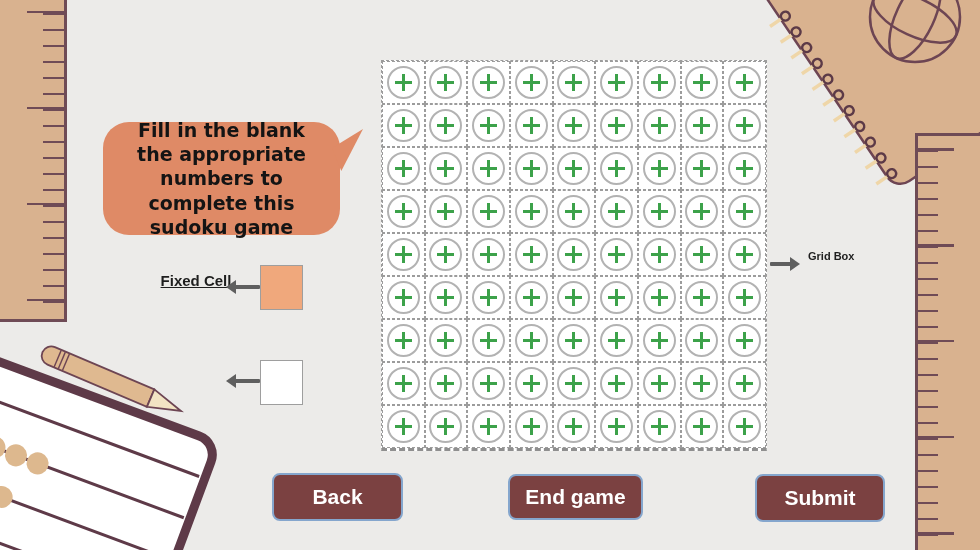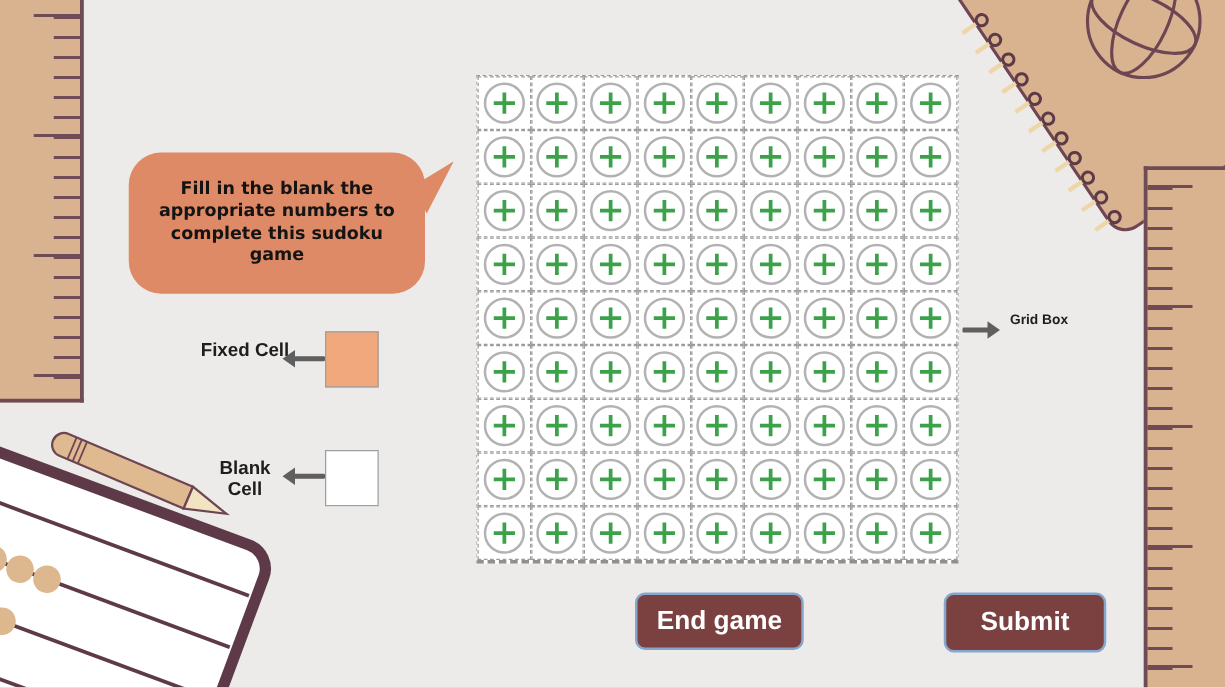--- a/index.html
+++ b/index.html
@@ -32,21 +32,21 @@
   .ruler-right .ticks-short{position:absolute;left:0;top:14px;bottom:4px;width:20px;
     background:repeating-linear-gradient(to bottom,var(--line-maroon) 0 2px,transparent 2px 16px);}
   .ruler-right .ticks-long{position:absolute;left:0;top:12px;bottom:0;width:36px;
     background:repeating-linear-gradient(to bottom,var(--line-maroon) 0 2.5px,transparent 2.5px 96px);}
 
   .decor-svg{position:absolute;pointer-events:none;}
 
   
   .bubble{position:absolute;left:103px;top:122px;width:237px;height:113px;background:var(--accent-bubble);
     border-radius:26px;box-sizing:border-box;display:flex;align-items:center;justify-content:center;padding:10px 14px;}
-  .bubble-text{font-family:"DejaVu Sans",sans-serif;font-weight:bold;font-size:14px;line-height:1.28;
+  .bubble-text{font-family:"DejaVu Sans",sans-serif;font-weight:bold;font-size:19px;line-height:1.28;
     color:#141414;text-align:center;}
   .bubble-tail{position:absolute;left:332px;top:129px;width:31px;height:42px;background:var(--accent-bubble);
     clip-path:polygon(0% 45%,100% 0%,30% 100%);}
 
   
   .legend-label{position:absolute;width:72px;text-align:center;font-weight:bold;font-size:15px;
     line-height:1.15;color:var(--label-ink);}
   .swatch{position:absolute;width:43px;height:45px;box-sizing:border-box;border:1px solid #9E9E9E;}
   .swatch.fixed{background:var(--fixed-cell);}
   .swatch.blank{background:#FFFFFF;}
@@ -165,28 +165,27 @@
       <line x1="21.5" y1="-9" x2="21.5" y2="9" stroke="#6D4553" stroke-width="1.4"></line>
       <line x1="26" y1="-9" x2="26" y2="9" stroke="#6D4553" stroke-width="1.4"></line>
     </g>
   </svg>
 
   <div class="bubble">
     <div class="bubble-text">Fill in the blank the appropriate numbers to complete this sudoku game</div>
   </div>
   <div class="bubble-tail"></div>
 
-  <div class="legend-label" style="left:160px;top:272px;">Fixed Cell</div>
+  <div class="legend-label" style="left:160px;top:272px;text-decoration:underline;">Fixed Cell</div>
   <div class="arrow left" style="left:226px;top:280px;width:34px;">
     <span class="head"></span>
       <span class="bar"></span>
   </div>
   <div class="swatch fixed" style="left:260px;top:265px;"></div>
 
-  <div class="legend-label" style="left:160px;top:366px;">Blank Cell</div>
   <div class="arrow left" style="left:226px;top:374px;width:34px;">
     <span class="head"></span>
       <span class="bar"></span>
   </div>
   <div class="swatch blank" style="left:260px;top:360px;"></div>
 
   <div class="grid" style="grid-template-columns: repeat(9, 1fr); grid-template-rows: repeat(9, 1fr);">
       <div class="cell">
         <button class="plusbtn">
           <span class="plus"></span>
@@ -593,16 +592,17 @@
         </button>
       </div>
     </div>
 
   <div class="arrow right" style="left:770px;top:257px;width:30px;">
     <span class="bar"></span>
       <span class="head"></span>
   </div>
   <div class="grid-box-label">Grid Box</div>
 
+  <button class="action-btn btn-back">Back</button>
   <button class="action-btn btn-submit">Submit</button>
   <button class="action-btn btn-end">End game</button>
 
 </div>
 
 </body></html>

